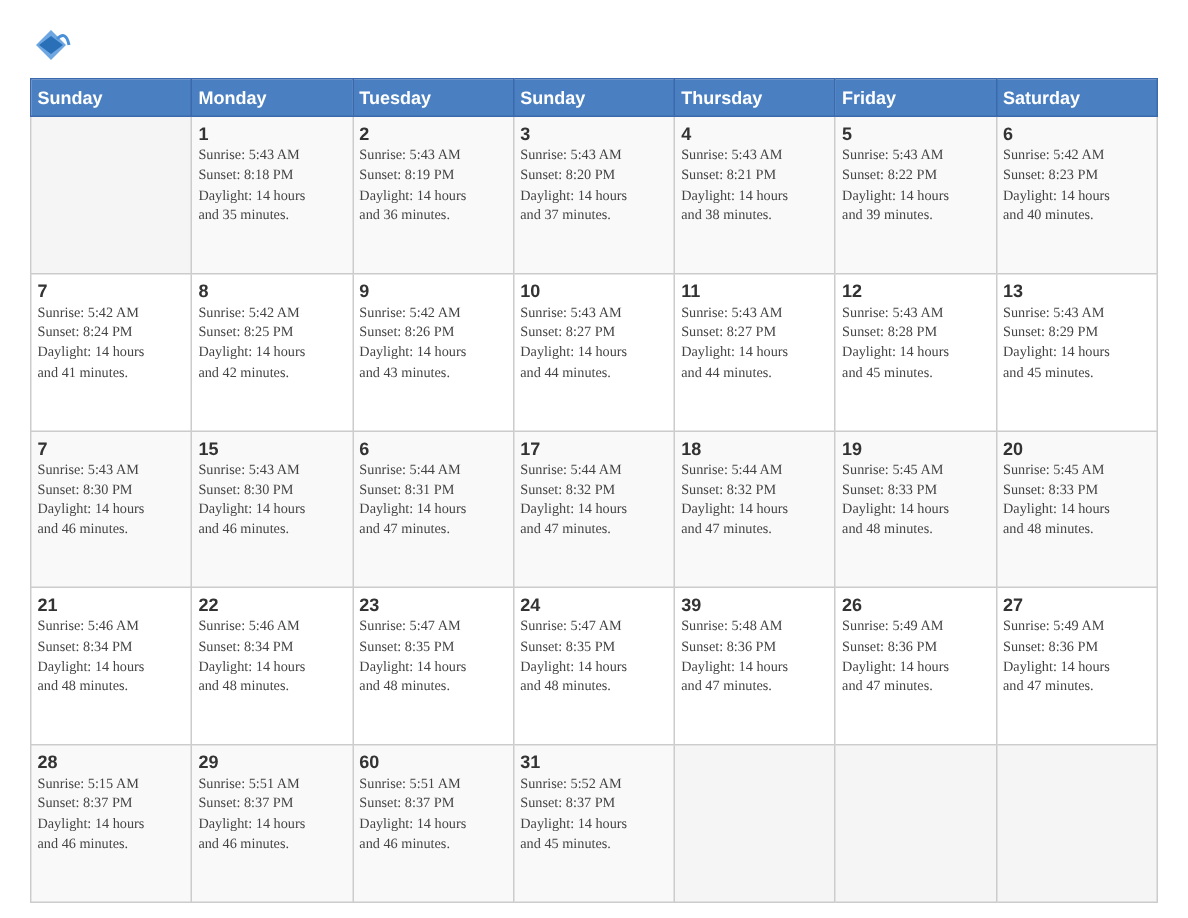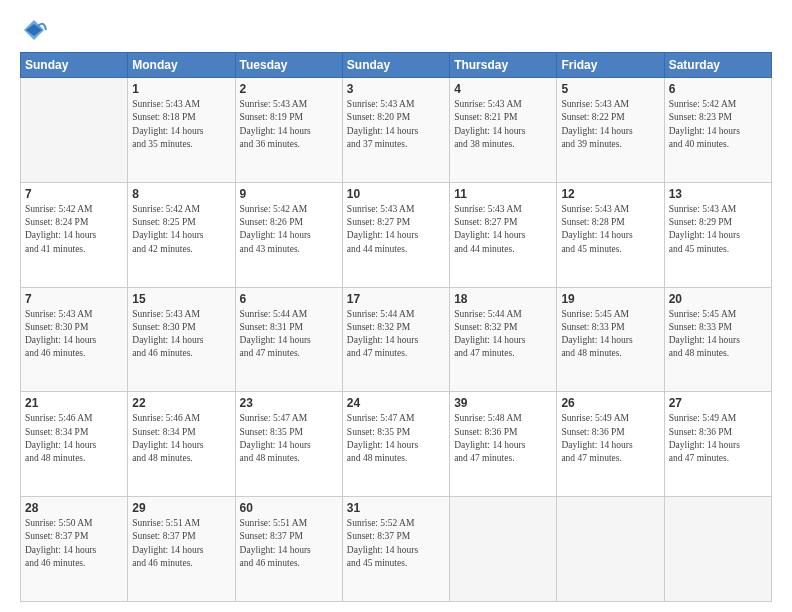--- a/index.html
+++ b/index.html
@@ -331,21 +331,21 @@
             <span class="day-number">27</span>
             <div class="day-info" style="white-space: pre-line;">Sunrise: 5:49 AM
 Sunset: 8:36 PM
 Daylight: 14 hours
 and 47 minutes.</div>
           </td>
         </tr>
         <tr>
           <td>
             <span class="day-number">28</span>
-            <div class="day-info" style="white-space: pre-line;">Sunrise: 5:50 AM
+            <div class="day-info" style="white-space: pre-line;">Sunrise: 5:15 AM
 Sunset: 8:37 PM
 Daylight: 14 hours
 and 46 minutes.</div>
           </td>
           <td>
             <span class="day-number">29</span>
             <div class="day-info" style="white-space: pre-line;">Sunrise: 5:51 AM
 Sunset: 8:37 PM
 Daylight: 14 hours
 and 46 minutes.</div>

